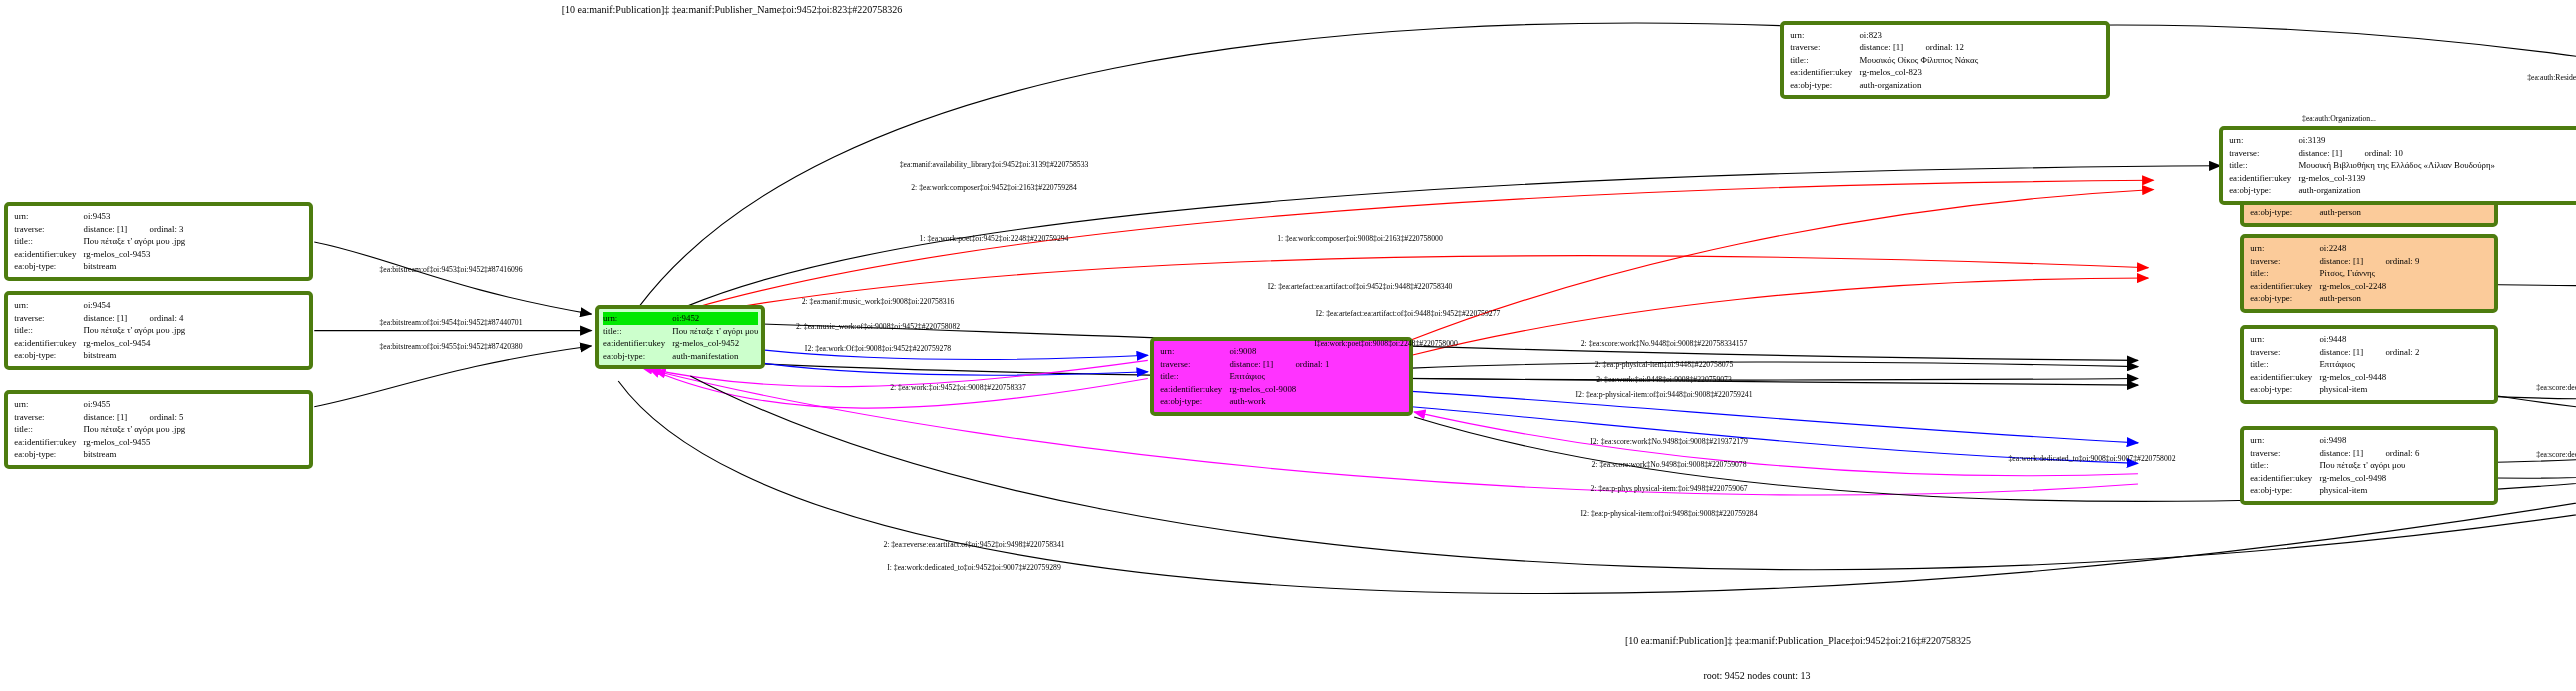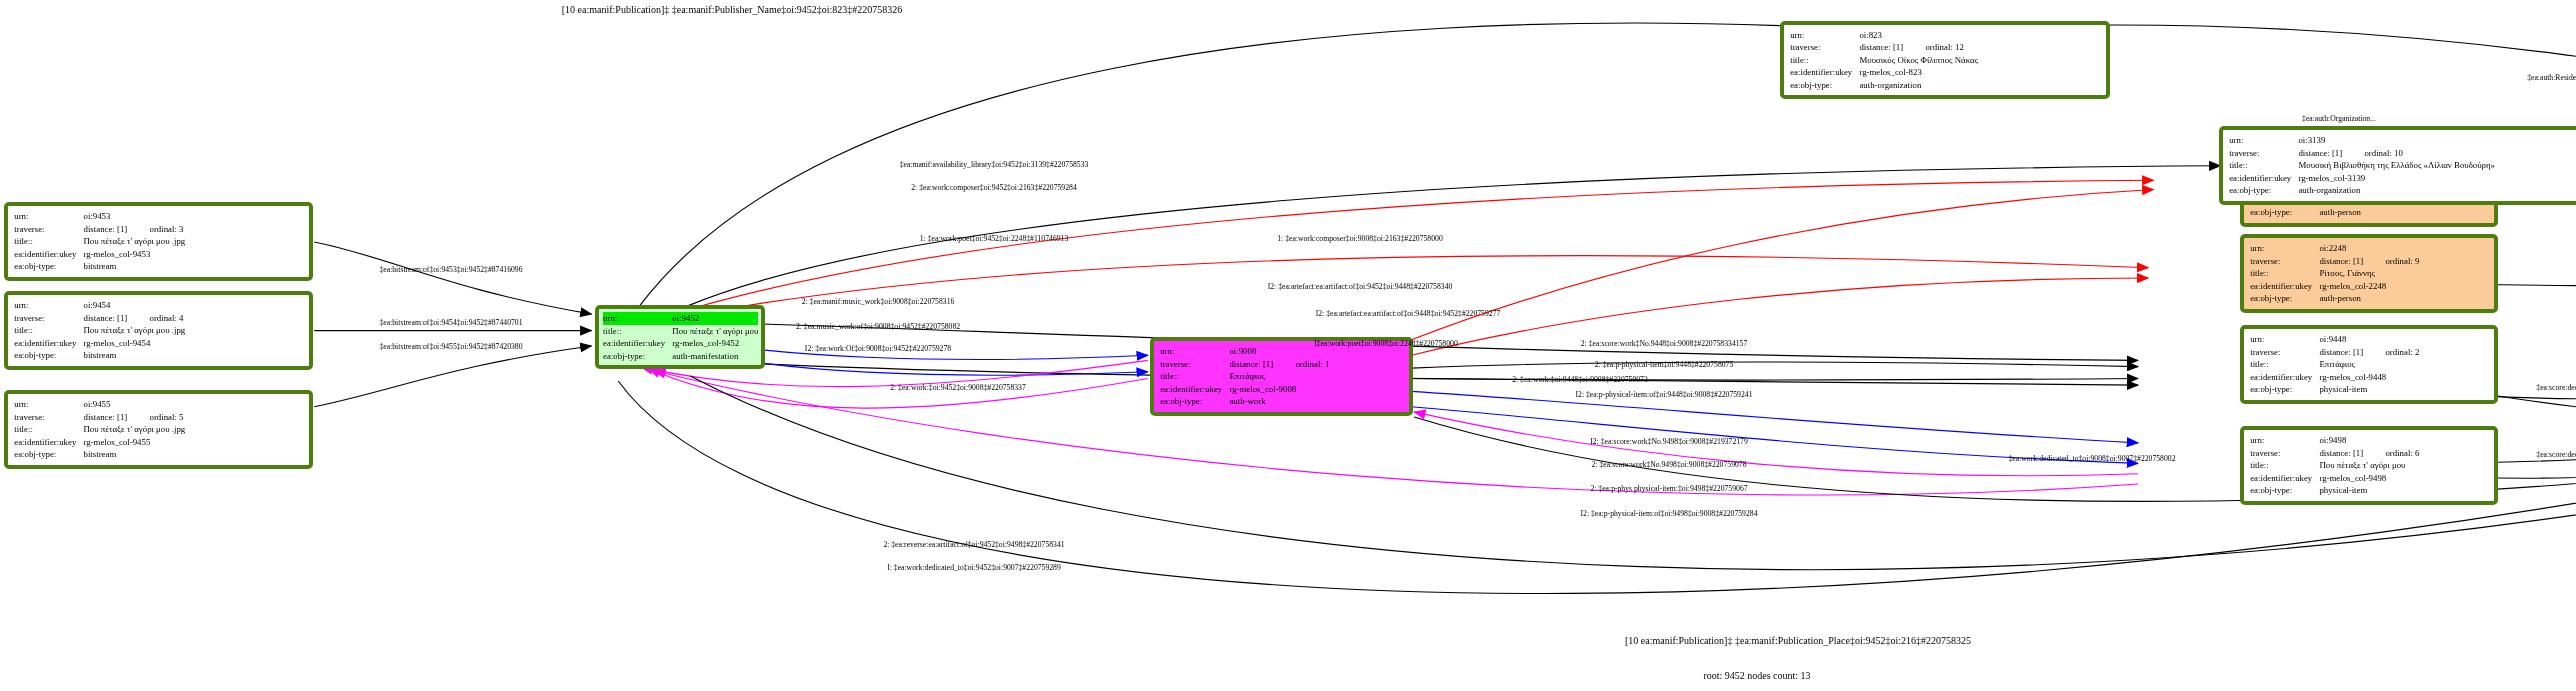--- a/index.html
+++ b/index.html
@@ -392,35 +392,35 @@
     </tbody>
       </table>
   </div>
 
   <div class="elabel" style="left:451px;top:269px;">‡ea:bitstream:of‡oi:9453‡oi:9452‡#87416096</div>
   <div class="elabel" style="left:451px;top:322px;">‡ea:bitstream:of‡oi:9454‡oi:9452‡#87440701</div>
   <div class="elabel" style="left:451px;top:346px;">‡ea:bitstream:of‡oi:9455‡oi:9452‡#87420380</div>
 
   <div class="elabel" style="left:994px;top:164px;">‡ea:manif:availability_library‡oi:9452‡oi:3139‡#220758533</div>
   <div class="elabel" style="left:994px;top:187px;">2: ‡ea:work:composer‡oi:9452‡oi:2163‡#220759284</div>
-  <div class="elabel" style="left:994px;top:238px;">1: ‡ea:work:poet‡oi:9452‡oi:2248‡#110746913</div>
+  <div class="elabel" style="left:994px;top:238px;">1: ‡ea:work:poet‡oi:9452‡oi:2248‡#220759294</div>
   <div class="elabel" style="left:1360px;top:238px;">1: ‡ea:work:composer‡oi:9008‡oi:2163‡#220758000</div>
 
   <div class="elabel" style="left:1360px;top:286px;">I2: ‡ea:artefact:ea:artifact:of‡oi:9452‡oi:9448‡#220758340</div>
   <div class="elabel" style="left:1396px;top:313px;margin-left:12px;">I2: ‡ea:artefact:ea:artifact:of‡oi:9448‡oi:9452‡#220759277</div>
   <div class="elabel" style="left:1386px;top:343px;">I‡ea:work:poet‡oi:9008‡oi:2248‡#220758000</div>
 
   <div class="elabel" style="left:878px;top:301px;">2: ‡ea:manif:music_work‡oi:9008‡oi:220758316</div>
   <div class="elabel" style="left:878px;top:326px;">2: ‡ea:music_work:of‡oi:9008‡oi:9452‡#220758082</div>
   <div class="elabel" style="left:878px;top:348px;">I2: ‡ea:work:Of‡oi:9008‡oi:9452‡#220759278</div>
   <div class="elabel" style="left:958px;top:387px;">2: ‡ea:work:‡oi:9452‡oi:9008‡#220758337</div>
 
   <div class="elabel" style="left:1664px;top:343px;">2: ‡ea:score:work‡No.9448‡oi:9008‡#220758334157</div>
   <div class="elabel" style="left:1664px;top:364px;">2: ‡ea:p-physical-item‡oi:9448‡#220758075</div>
-  <div class="elabel" style="left:1580px;top:379px;">2: ‡ea:work:‡oi:9448‡oi:9008‡#220759073</div>
+  <div class="elabel" style="left:1664px;top:379px;">2: ‡ea:work:‡oi:9448‡oi:9008‡#220759073</div>
   <div class="elabel" style="left:1664px;top:394px;">I2: ‡ea:p-physical-item:of‡oi:9448‡oi:9008‡#220759241</div>
 
   <div class="elabel" style="left:1669px;top:441px;">I2: ‡ea:score:work‡No.9498‡oi:9008‡#219372179</div>
   <div class="elabel" style="left:1669px;top:464px;">2: ‡ea:score:work‡No.9498‡oi:9008‡#220759078</div>
   <div class="elabel" style="left:1669px;top:488px;">2: ‡ea:p-phys physical-item:‡oi:9498‡#220759067</div>
   <div class="elabel" style="left:1669px;top:513px;">I2: ‡ea:p-physical-item:of‡oi:9498‡oi:9008‡#220759284</div>
 
   <div class="elabel" style="left:974px;top:544px;">2: ‡ea:reverse:ea:artifact:of‡oi:9452‡oi:9498‡#220758341</div>
   <div class="elabel" style="left:974px;top:567px;">I: ‡ea:work:dedicated_to‡oi:9452‡oi:9007‡#220759289</div>
   <div class="elabel" style="left:2092px;top:422px;margin-top:36px;">‡ea:work:dedicated_to‡oi:9008‡oi:9007‡#220758002</div>

